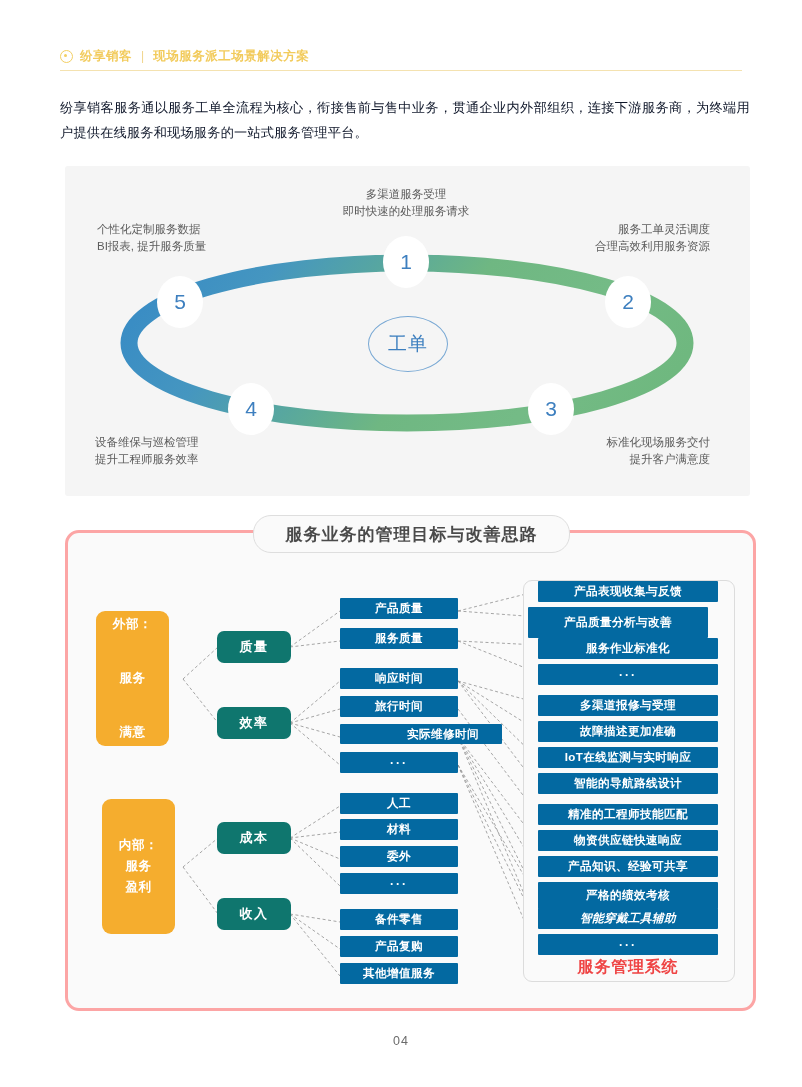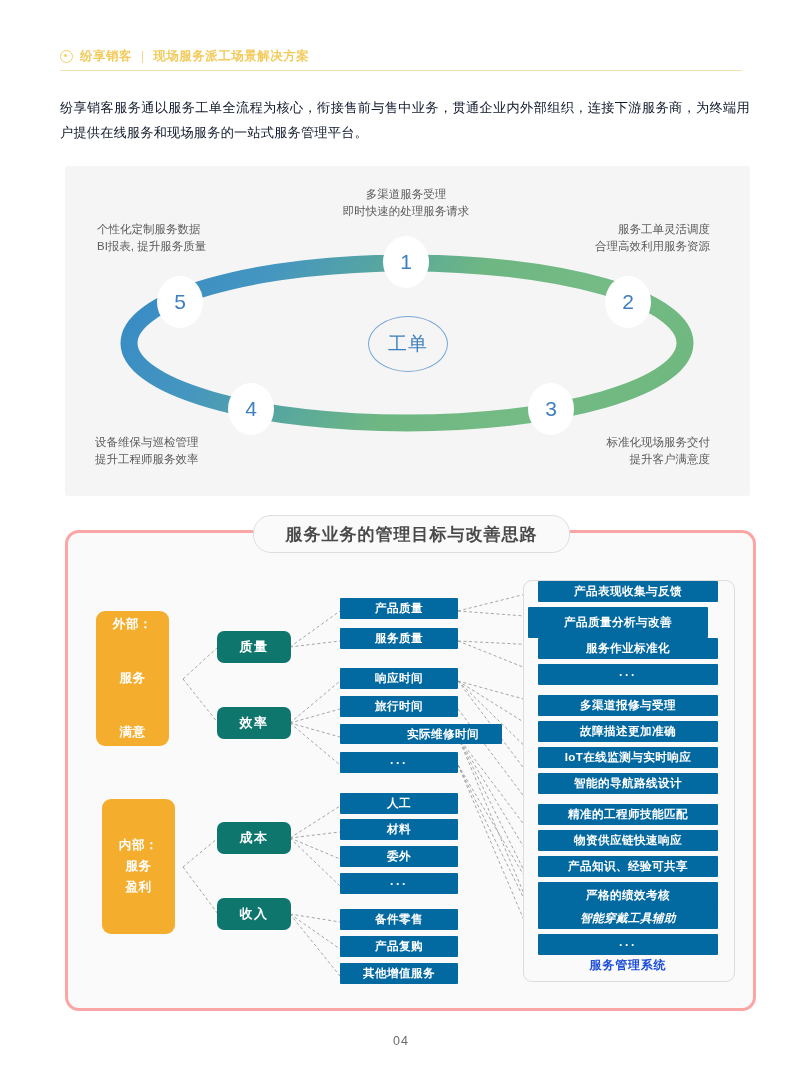--- a/index.html
+++ b/index.html
@@ -91,21 +91,21 @@
     color:#ffffff;font-size:11.6px;font-weight:bold;letter-spacing:.4px;
     white-space:nowrap;
   }
   .pill.dots{letter-spacing:2px;font-size:12px;}
   .sys-panel{
     position:absolute;left:455px;top:47px;width:210px;height:400px;
     border:1px solid #dcdcdc;border-radius:9px;background:#fafafa;
   }
   .sys-caption{
     position:absolute;left:455px;top:424px;width:210px;text-align:center;
-    font-size:12px;font-weight:bold;color:#1d4ed8;letter-spacing:.8px;
+    font-size:16px;font-weight:bold;color:#ef4444;letter-spacing:.8px;
   }
 
   
   .pg-num{
     position:absolute;left:0;top:1034px;width:802px;text-align:center;
     font-size:12.5px;color:#6b6b6b;letter-spacing:1px;
   }
 </style>
 </head>
 <body>

